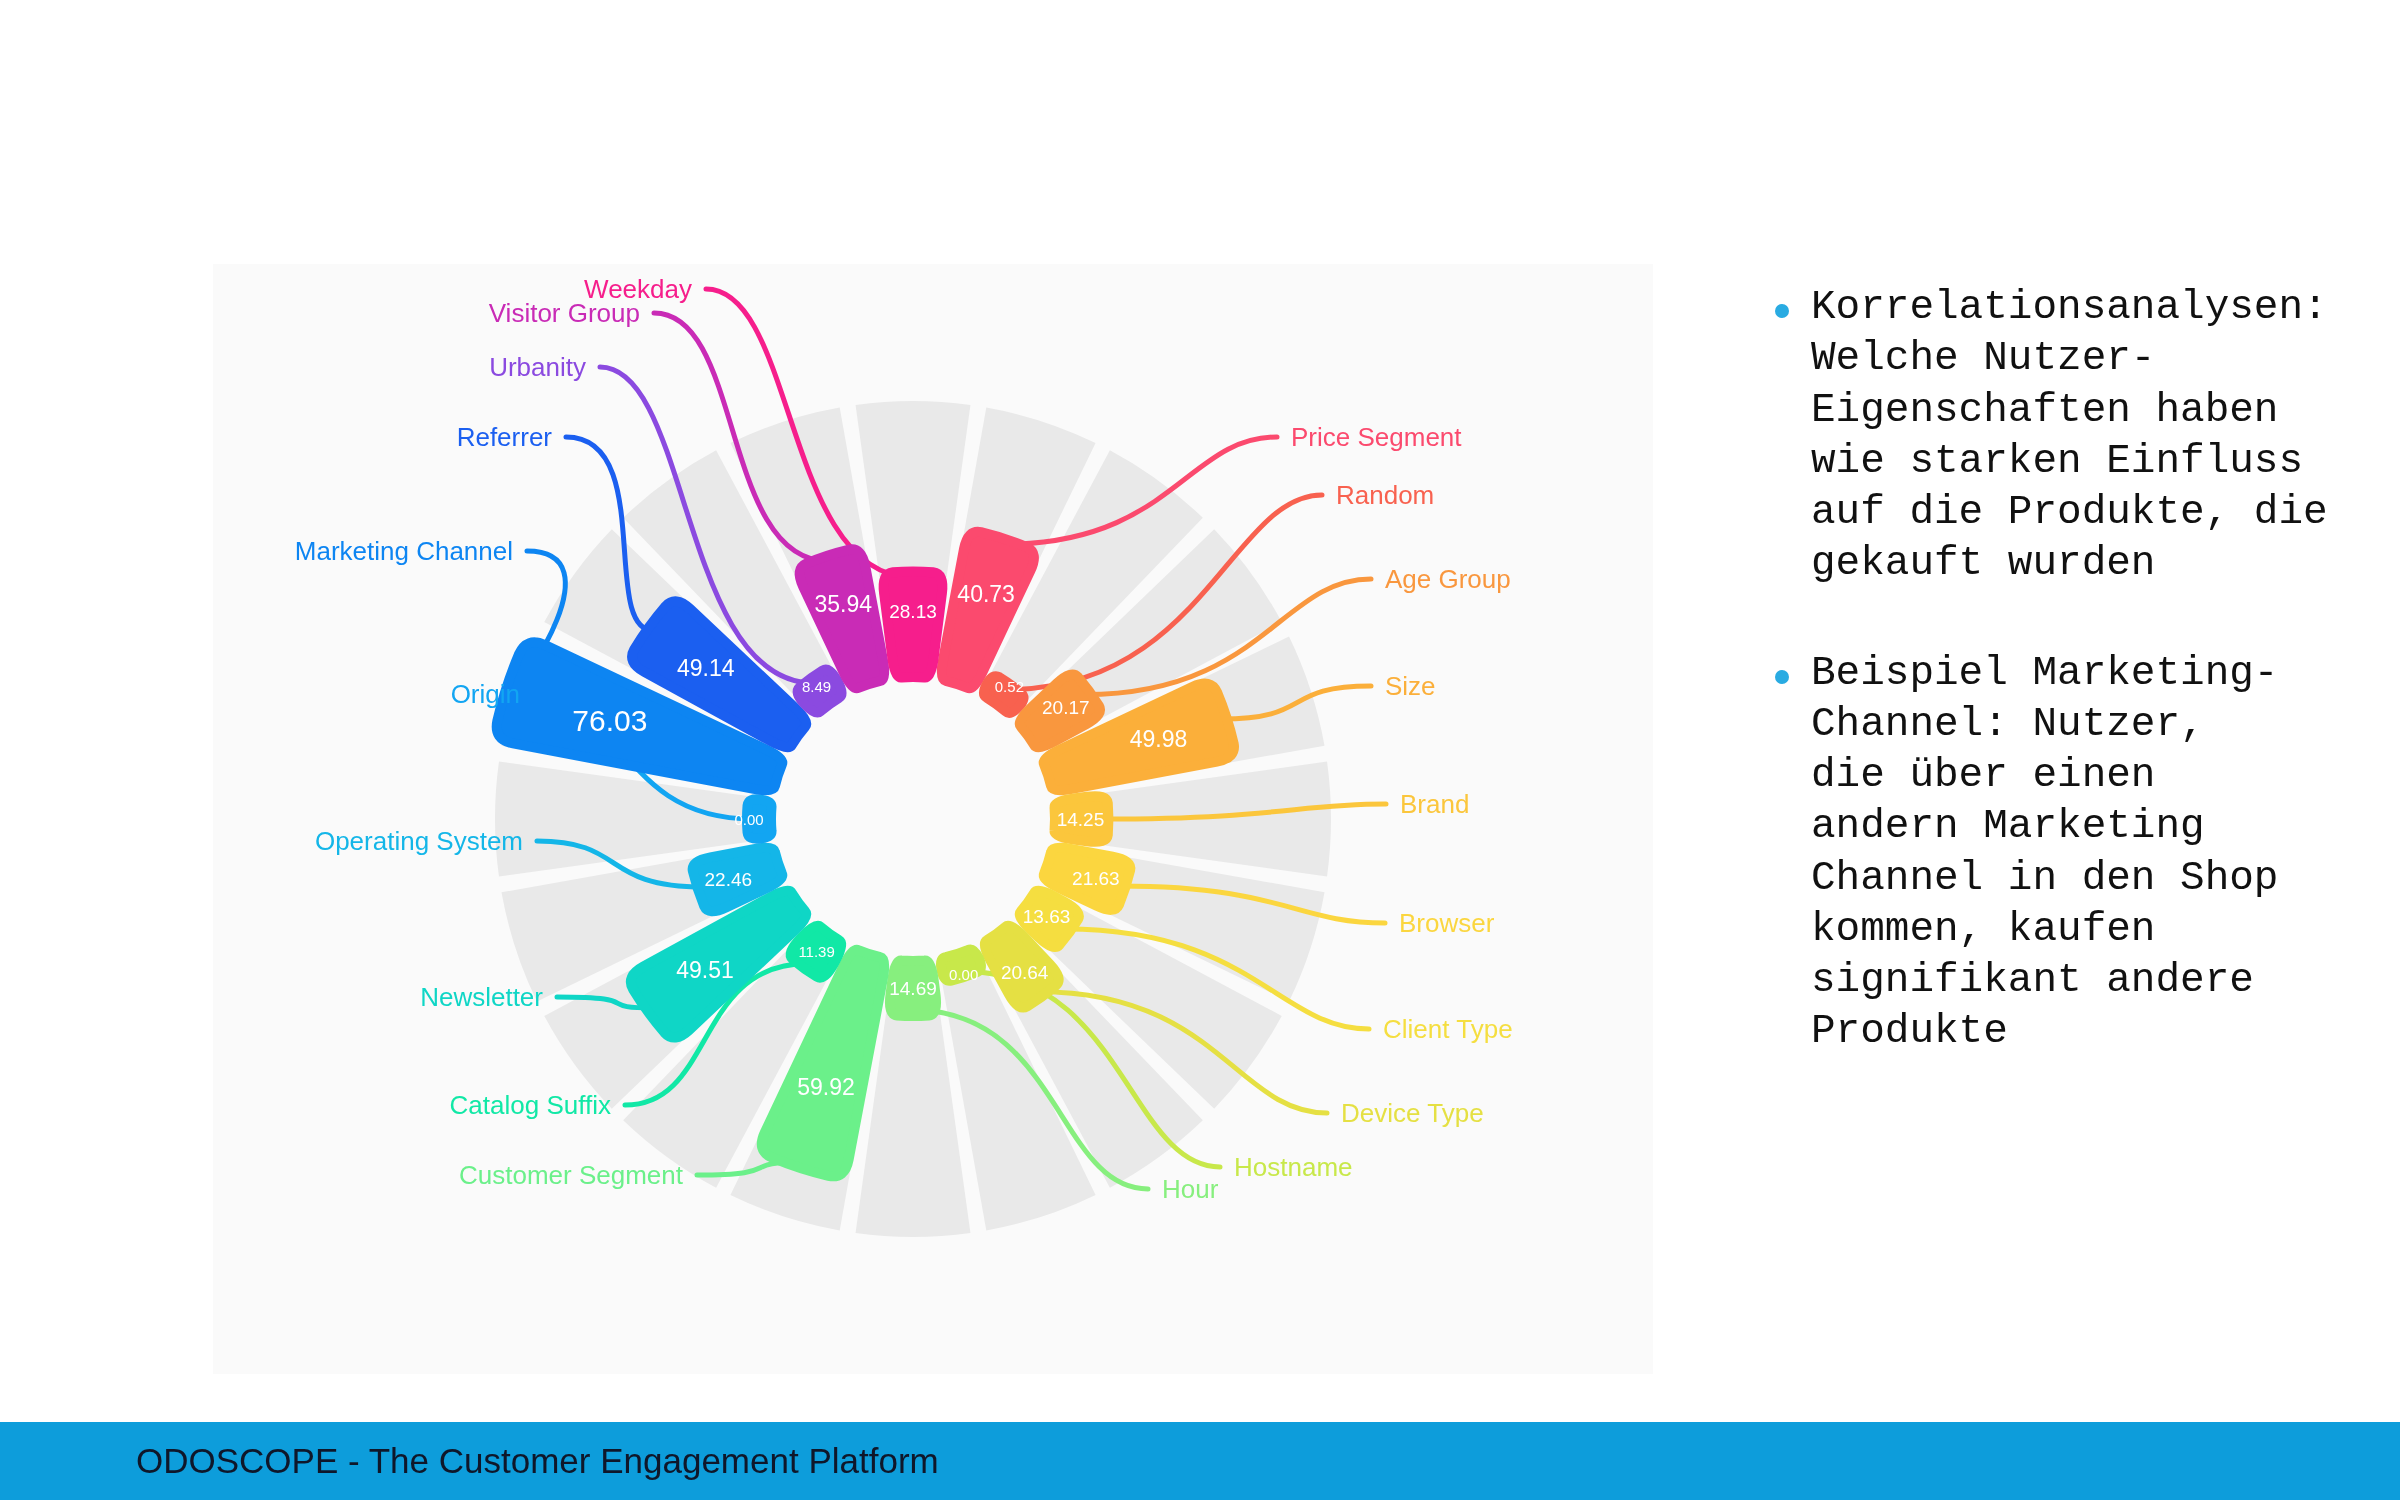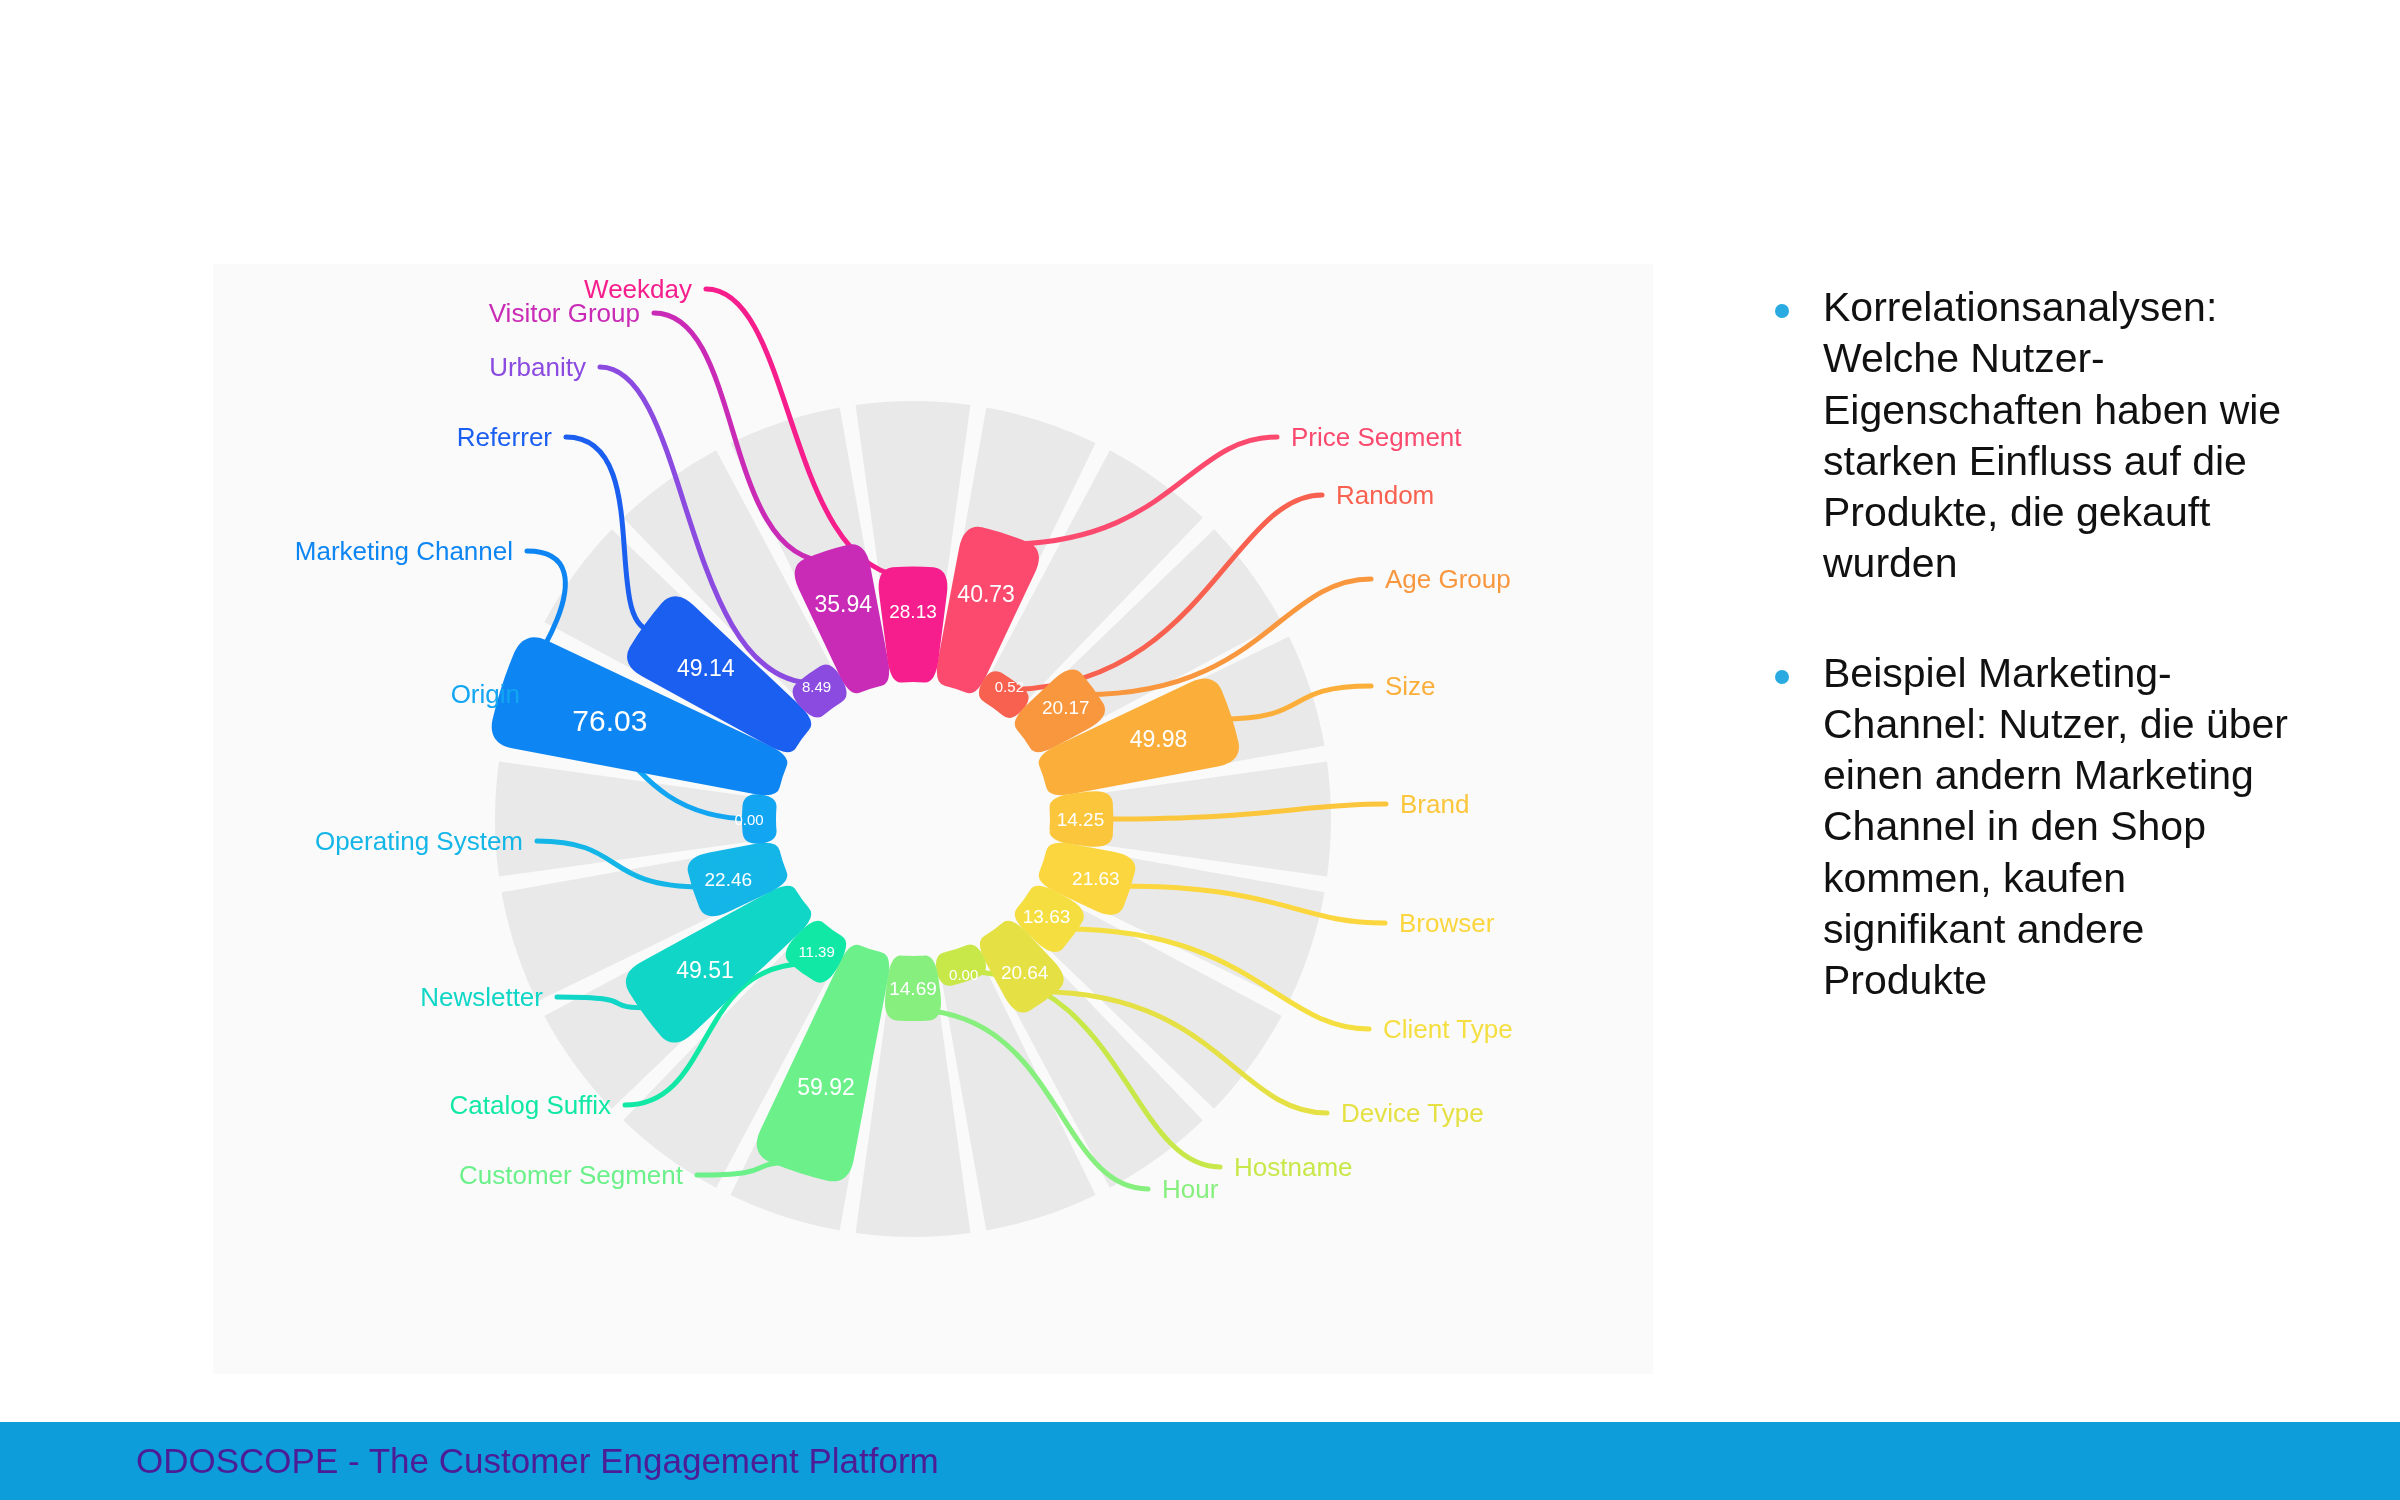--- a/index.html
+++ b/index.html
@@ -37,21 +37,21 @@
     background:#0d9ddb;
   }
 
   
   .footer {
     position:absolute; left:0; bottom:0; width:2400px; height:78px;
     background:#0d9ddb;
   }
   .footer-text {
     position:absolute; left:136px; top:50%; transform:translateY(-50%);
-    color:#4c1d95; font-size:35px; white-space:nowrap;
+    color:#0f172a; font-size:35px; white-space:nowrap;
   }
 
   
   .chart-panel {
     position:absolute; left:213px; top:264px;
     width:1440px; height:1110px;
     background:#fafafa;
   }
   .chart-svg { width:1440px; height:1110px; display:block; }
   .wedge-label { font-size:23px; fill:#ffffff; text-anchor:middle; dominant-baseline:central;
@@ -59,21 +59,21 @@
   .wedge-label.sm { font-size:15px; }
   .wedge-label.md { font-size:19px; }
   .wedge-label.lg { font-size:30px; }
   .leader-label { font-size:26px; font-family:"Liberation Sans", sans-serif;
                   dominant-baseline:central; }
 
   
   .bullets {
     position:absolute; left:1775px; top:282px; width:520px;
   }
-  .bullet { display:flex; align-items:flex-start; gap:34px; margin-bottom:58px; }
+  .bullet { display:flex; align-items:flex-start; gap:22px; margin-bottom:58px;font-family:Liberation Mono, monospace; }
   .bullet-dot {
     flex:0 0 auto; width:14px; height:14px; border-radius:50%;
     background:#29abe2; margin-top:22px;
   }
   .bullet-text {
     font-size:41px; line-height:1.25; color:#111111; font-weight:400;
   }
 </style>
 </head>
 <body>

